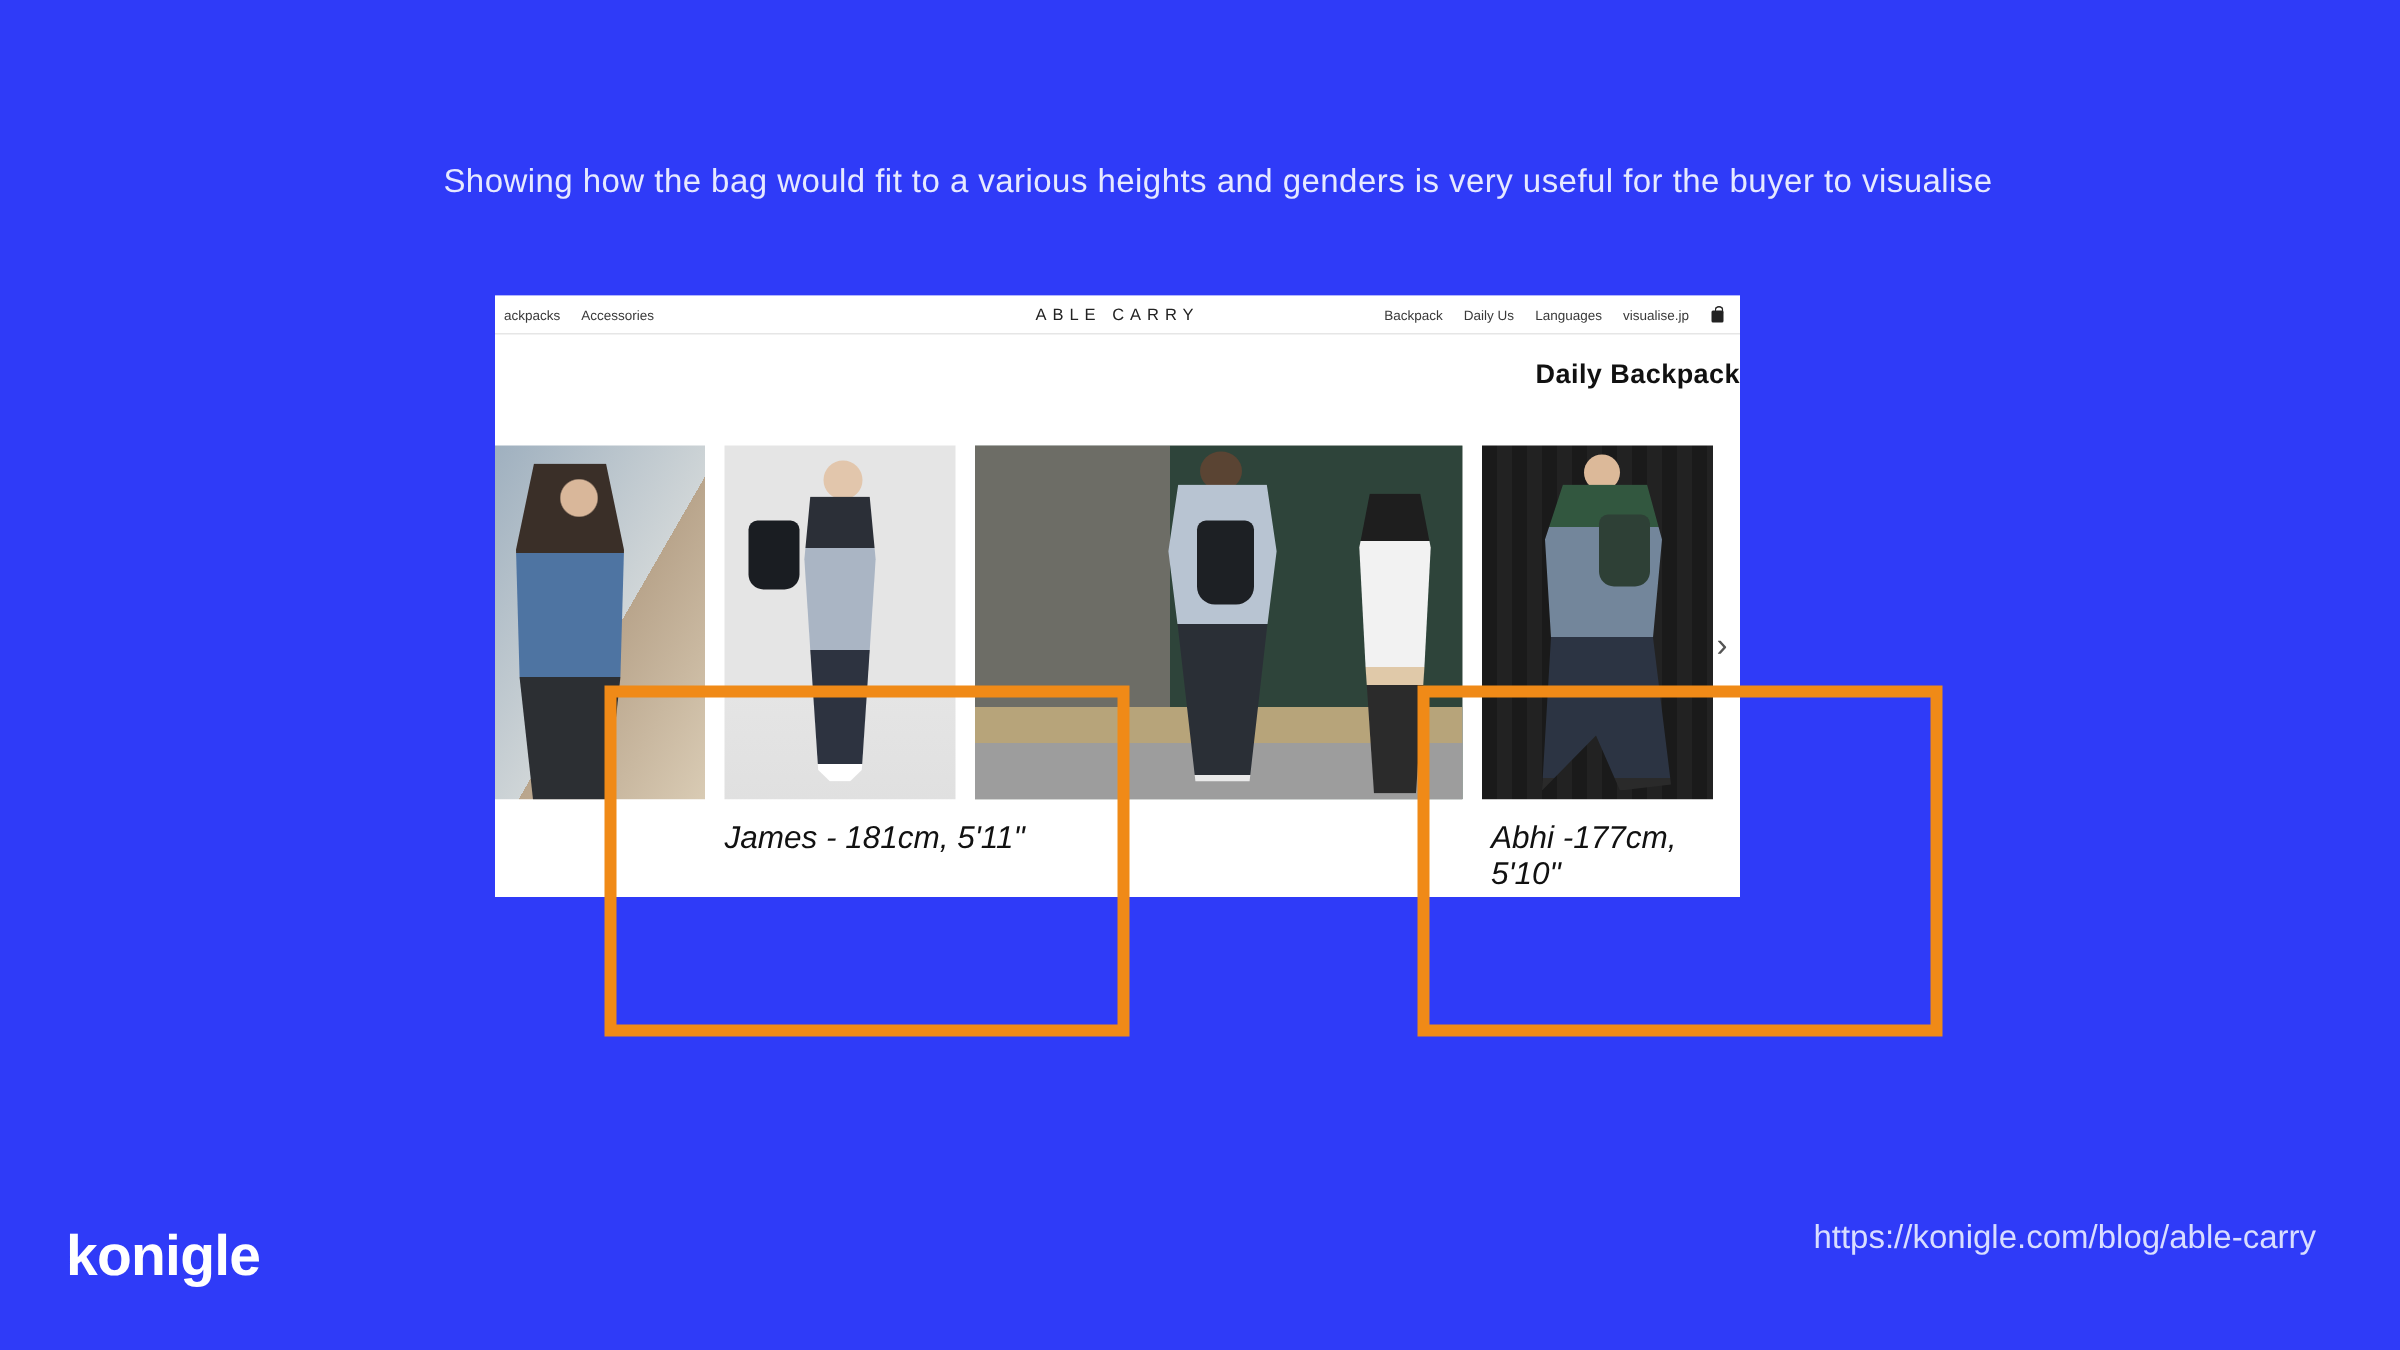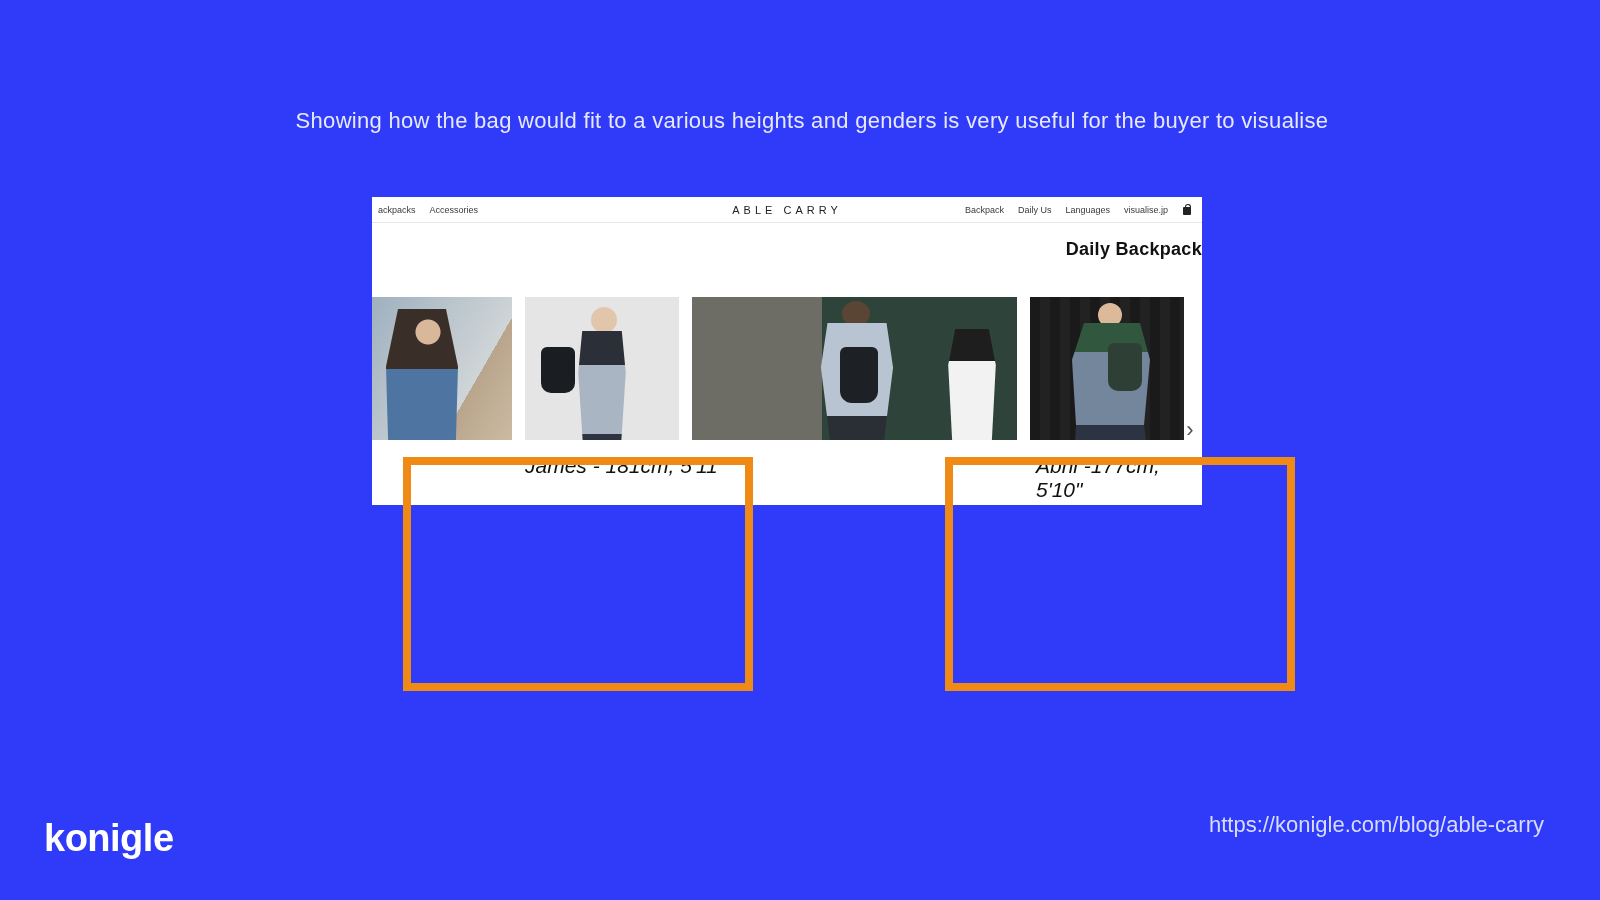--- a/index.html
+++ b/index.html
@@ -20,25 +20,24 @@
     letter-spacing: 0.3px;
     color: #e6e9ff;
     padding-left: 24px;
   }
   
   .shot {
     position: absolute;
     left: 330px;
     top: 197px;
     width: 830px;
-    height: 308px;
+    height: 401px;
     background: #fff;
     color: #222;
     overflow: hidden;
-    margin-left: 42px;
   }
   .shot-header {
     position: absolute;
     top: 0; left: 0; right: 0;
     height: 26px;
     border-bottom: 1px solid #e6e6e6;
     background: #fff;
   }
   .nav-left {
     position: absolute;

